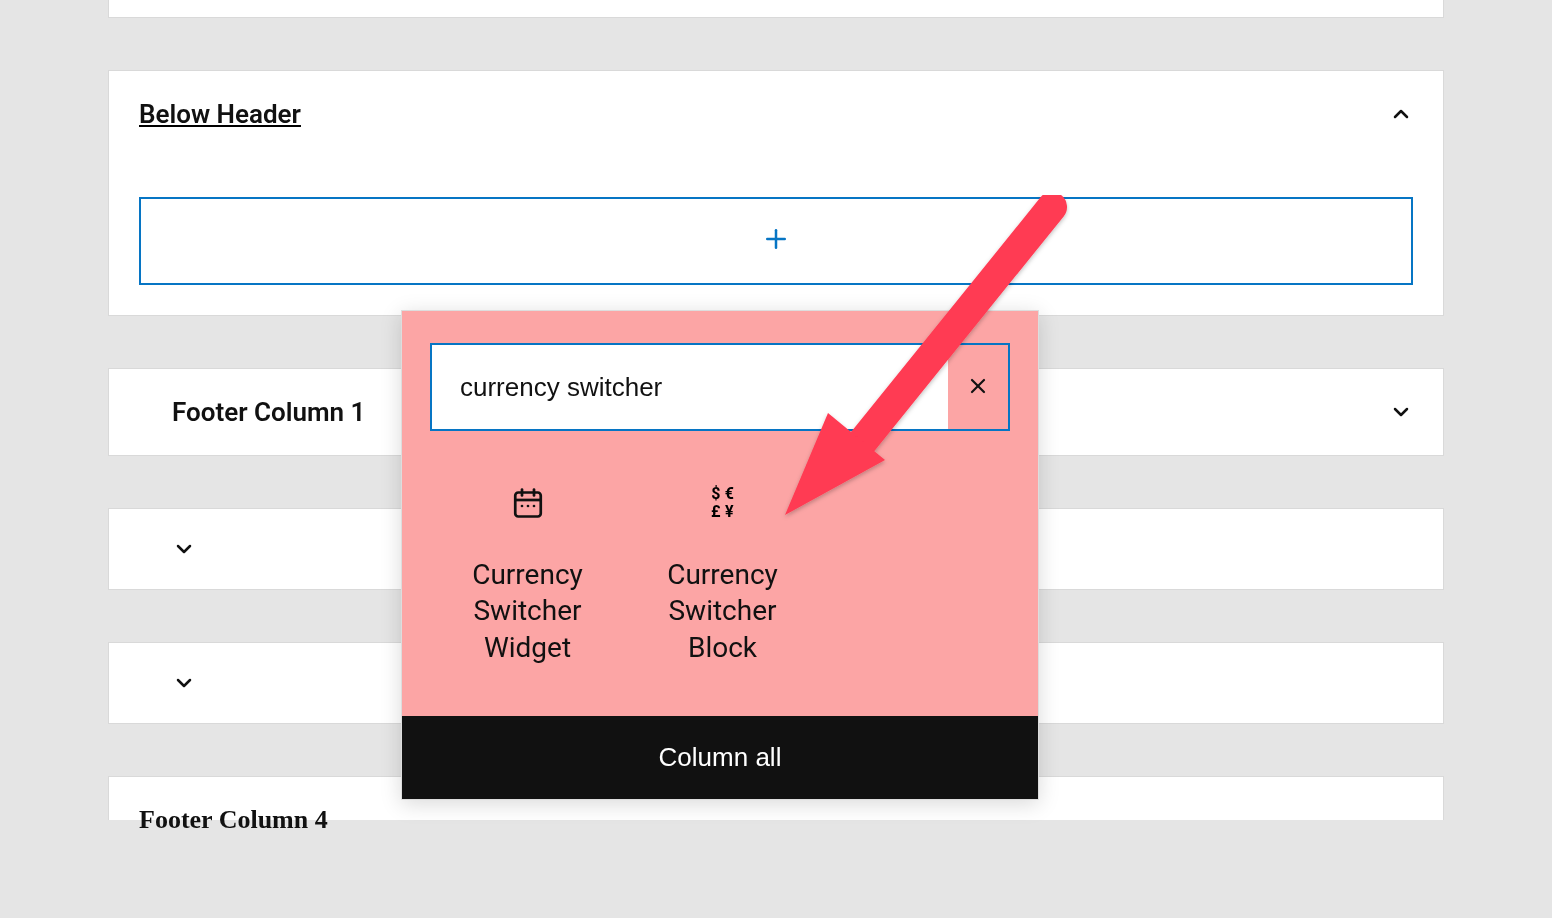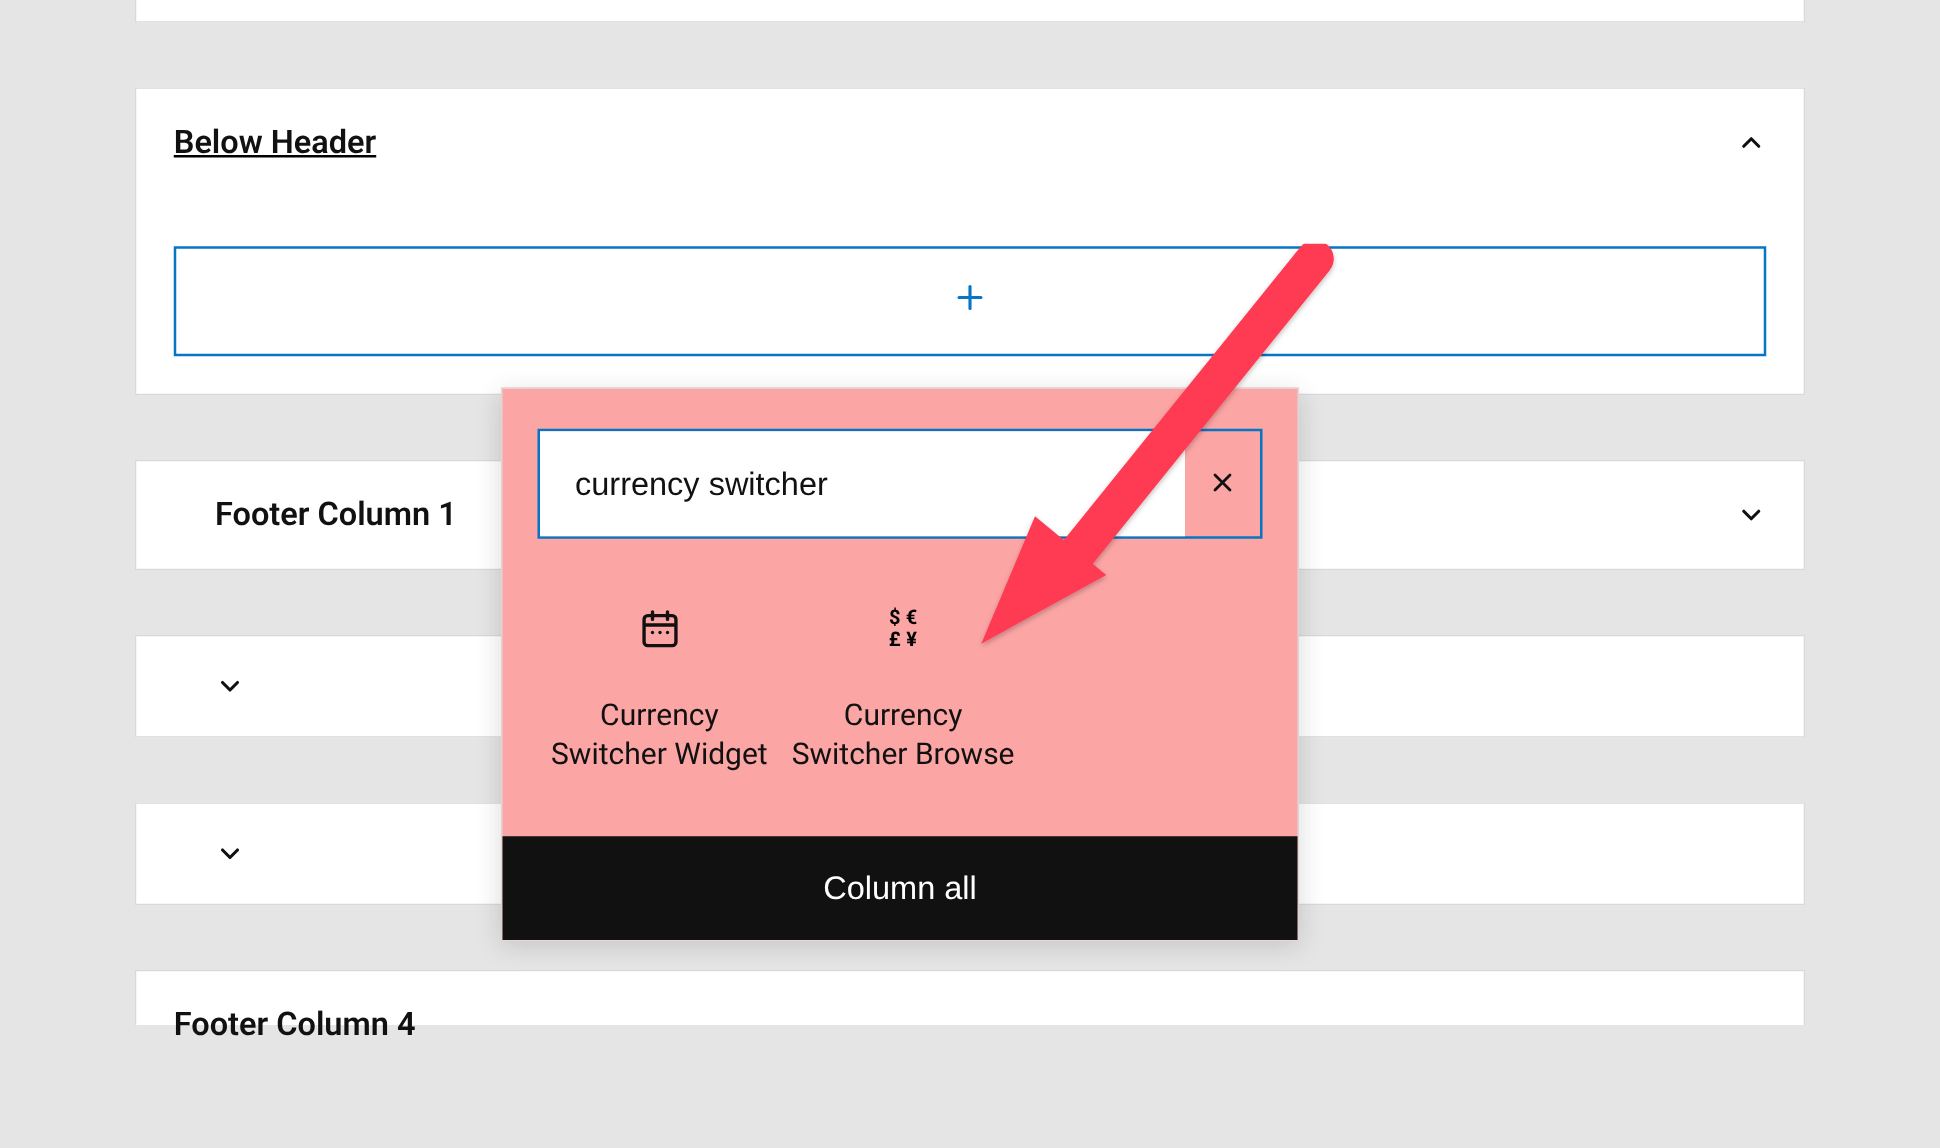--- a/index.html
+++ b/index.html
@@ -138,21 +138,21 @@
     }
     .block-icon {
       width: 40px;
       height: 40px;
       margin-bottom: 34px;
       display: flex;
       align-items: center;
       justify-content: center;
     }
     .block-label {
-      font-size: 24px;
+      font-size: 28px;
       text-align: center;
       line-height: 1.3;
       color: #111;
     }
     .browse-all {
       background: #111;
       color: #fff;
       text-align: center;
       padding: 26px 0;
       font-size: 26px;
@@ -238,21 +238,21 @@
     <div class="collapsed-header">
       <div class="chevron">
         <svg width="26" height="26" viewBox="0 0 24 24" fill="none" stroke="#111" stroke-width="2.5" stroke-linecap="round" stroke-linejoin="round">
           <polyline points="6 9 12 15 18 9"></polyline>
         </svg>
       </div>
     </div>
   </div>
 
   <div class="panel-bottom-stub">
-      <div class="panel-title" style="padding:28px 30px 0 30px; white-space:nowrap; overflow:hidden;">Footer Column 4</div>
+      <div class="panel-title" style="padding:28px 30px 0 30px; white-space:nowrap; overflow:hidden;font-family:Liberation Serif, serif;">Footer Column 4</div>
   </div>
 </div>
 
 <div class="popover">
   <div class="popover-inner">
     <div class="search-wrap">
       <input class="search-input" type="text" value="currency switcher" style="">
       <button class="clear-btn">
         <span>
           <svg width="24" height="24" viewBox="0 0 24 24" fill="none" stroke="#111" stroke-width="2.2" stroke-linecap="round">
@@ -279,21 +279,21 @@
       </div>
       <div class="block-item">
         <div class="block-icon">
           <div class="currency-grid">
             <span>$</span>
               <span>€</span>
             <span>£</span>
               <span>¥</span>
           </div>
         </div>
-        <div class="block-label">Currency Switcher Browse</div>
+        <div class="block-label">Currency Switcher Block</div>
       </div>
     </div>
   </div>
   <button class="browse-all">Column all</button>
 </div>
 
 <div class="arrow-annotation">
   <svg width="300" height="340" viewBox="0 0 300 340">
     <defs>
       <filter id="shadow" x="-20%" y="-20%" width="140%" height="140%">

